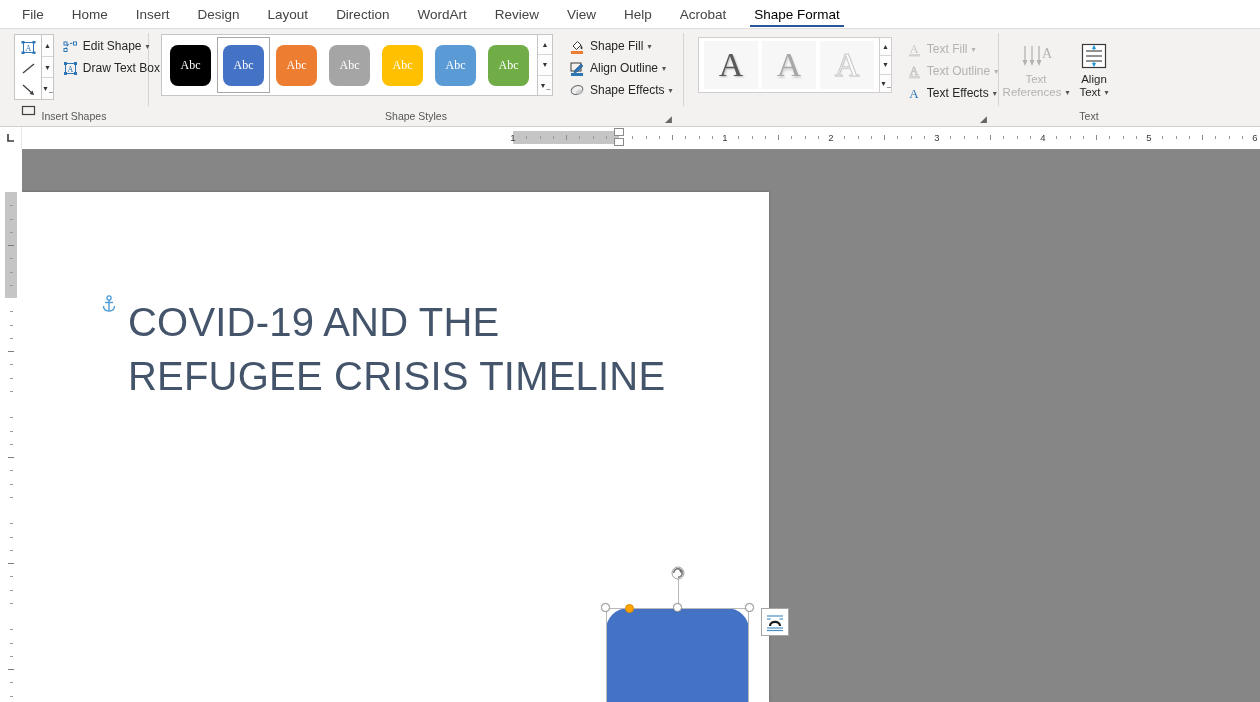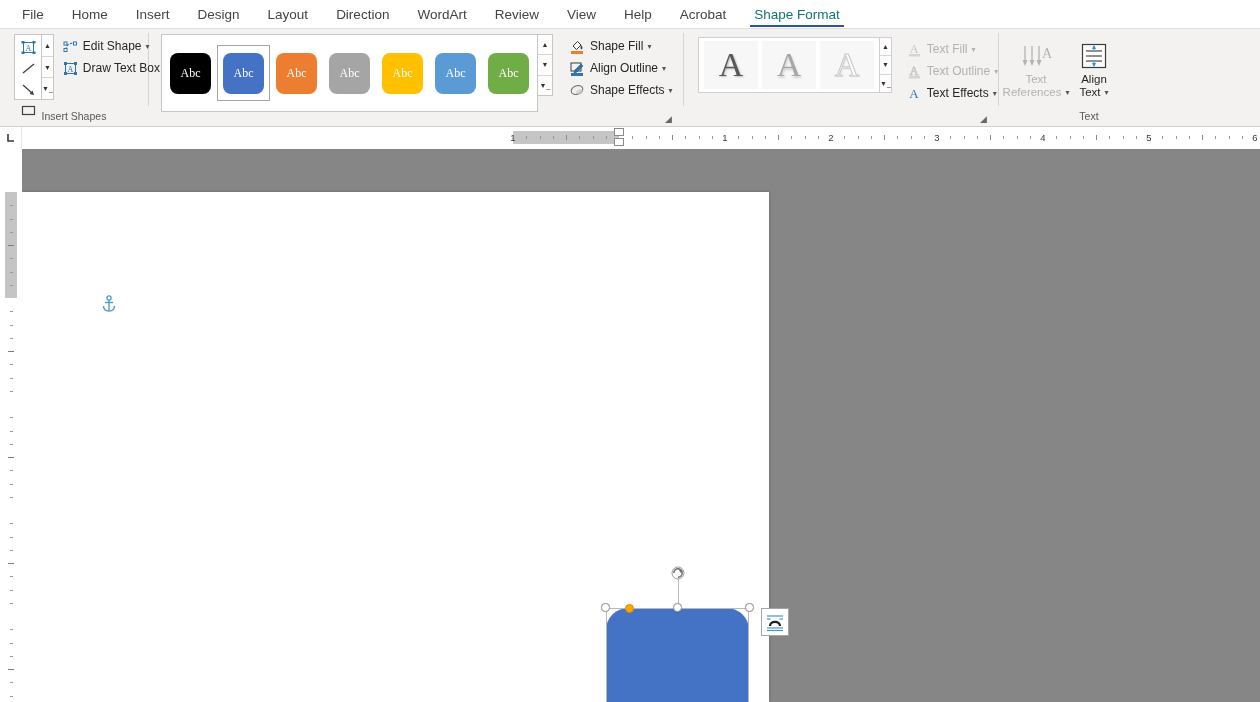--- a/index.html
+++ b/index.html
@@ -21,21 +21,21 @@
   }
   .tab {
     font-size: 13.5px;
     color: #444444;
     padding: 3px 14px 6px 14px;
     cursor: default;
     white-space: nowrap;
     position: relative;
   }
   .tab.active {
-    color: #0f766e;
+    color: #000000;
     font-weight: normal;
   }
   .tab.active::after {
     content: "";
     position: absolute;
     left: 10px; right: 10px; bottom: 1px;
     height: 2px;
     background: #2b579a;
   }
   
@@ -136,21 +136,21 @@
   .caret { margin-left: 4px; font-size: 8px; color: #555; }
   .cmd.disabled .caret { color: #b4b2b0; }
 
   
   .styles-wrap { display: flex; align-items: flex-start; margin-left: 6px; }
   .styles-box {
     display: flex;
     border: 1px solid #c8c6c4;
     background: #ffffff;
     padding: 2px;
-    height: 78px;
+    height: 62px;
     align-items: center;
     justify-content: space-between;
   }
   .style-cell {
     width: 53px; height: 56px;
     display: flex; align-items: center; justify-content: center;
     cursor: pointer;
     border: 1px solid transparent;
   }
   .style-cell.selected {
@@ -565,20 +565,21 @@
             <svg width="15" height="15" viewBox="0 0 15 15">
                 <ellipse cx="7" cy="7" rx="6" ry="4.2" fill="#efefef" stroke="#6a6a6a" stroke-width="1" transform="rotate(-20 7 7)"></ellipse>
                 <ellipse cx="9.5" cy="9" rx="3.5" ry="2.4" fill="#c9c9c9" opacity="0.7" transform="rotate(-20 9.5 9)"></ellipse>
               </svg>
           </span>
           <span>Shape Effects</span>
           <span class="caret">▾</span>
         </div>
       </div>
     </div>
+    <div class="group-label">Shape Styles</div>
     <div class="launcher">◢</div>
   </div>
 
   <div class="group-sep"></div>
 
   <div class="group" style="width:314px;">
     <div class="group-body" style="padding-top:5px;">
       <div class="wordart-box">
         <div class="wa-cell wa1">A</div>
         <div class="wa-cell wa2">A</div>
@@ -784,20 +785,24 @@
 
       <div class="anchor-icon">
         <svg width="20" height="20" viewBox="0 0 20 20">
           <circle cx="10" cy="4" r="2.1" fill="none" stroke="#4a9ad4" stroke-width="1.3"></circle>
           <line x1="10" y1="6" x2="10" y2="16" stroke="#4a9ad4" stroke-width="1.4"></line>
           <line x1="6" y1="8.5" x2="14" y2="8.5" stroke="#4a9ad4" stroke-width="1.4"></line>
           <path d="M4.5,12 C4.5,16 7,17 10,17 C13,17 15.5,16 15.5,12" fill="none" stroke="#4a9ad4" stroke-width="1.4"></path>
         </svg>
       </div>
 
+      <div class="doc-title">
+        <div>COVID-19 AND THE</div>
+        <div>REFUGEE CRISIS TIMELINE</div>
+      </div>
 
       <div class="shape-frame">
         <div class="shape-rect"></div>
         <div class="selbox"></div>
         <div class="rot-stem"></div>
         <div class="rot-handle">
           <svg width="18" height="18" viewBox="0 0 18 18">
             <circle cx="9" cy="9" r="6" fill="#ffffff" stroke="#9b9b9b" stroke-width="1"></circle>
             <path d="M4.8,9 A4.2,4.2 0 1 1 9,13.2" fill="none" stroke="#6f6f6f" stroke-width="1.5"></path>
             <polygon points="13.6,6.6 9.6,5.6 12.2,9.4" fill="#6f6f6f"></polygon>

